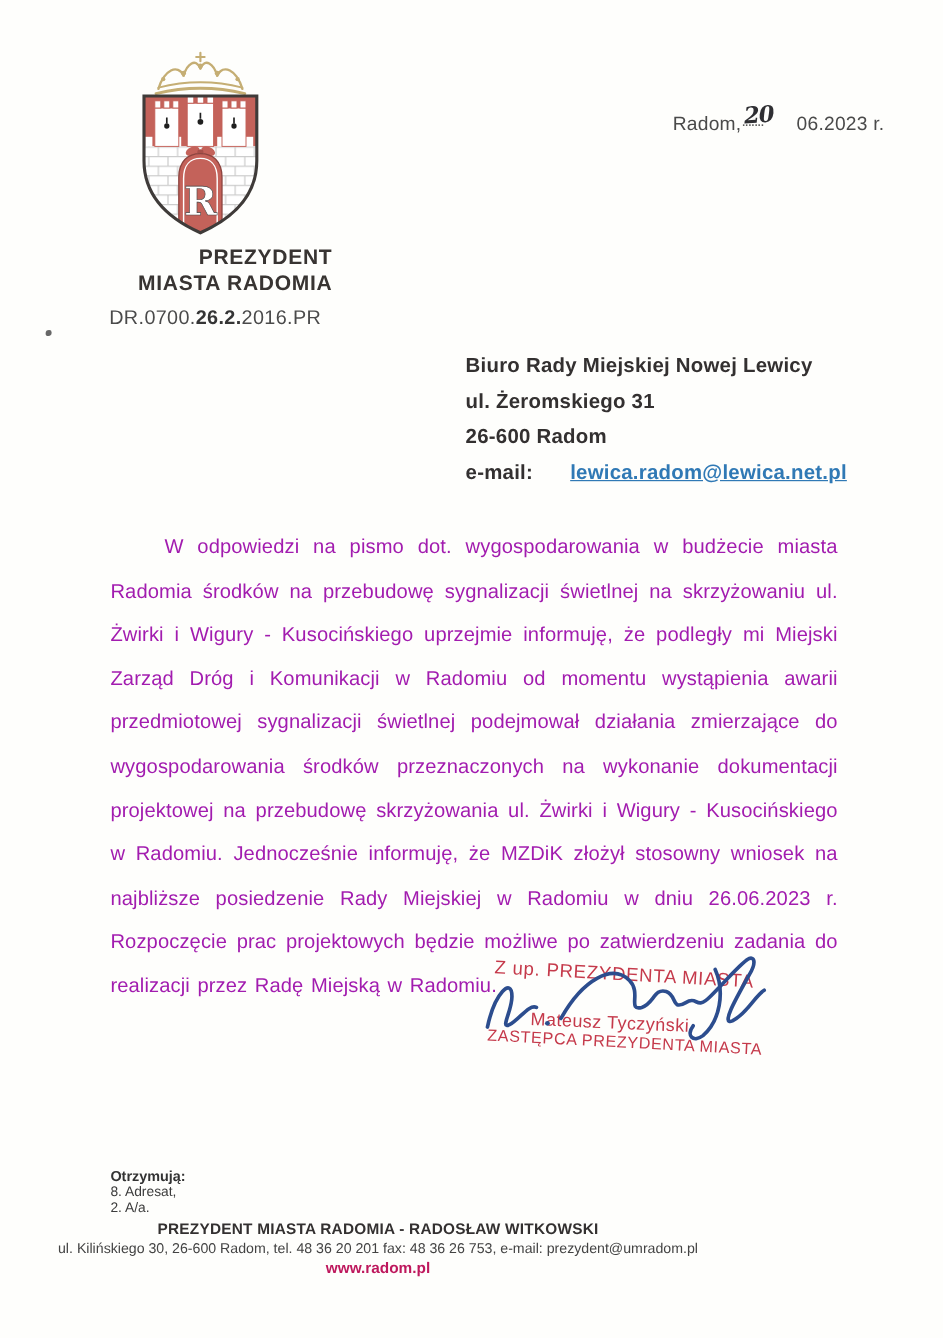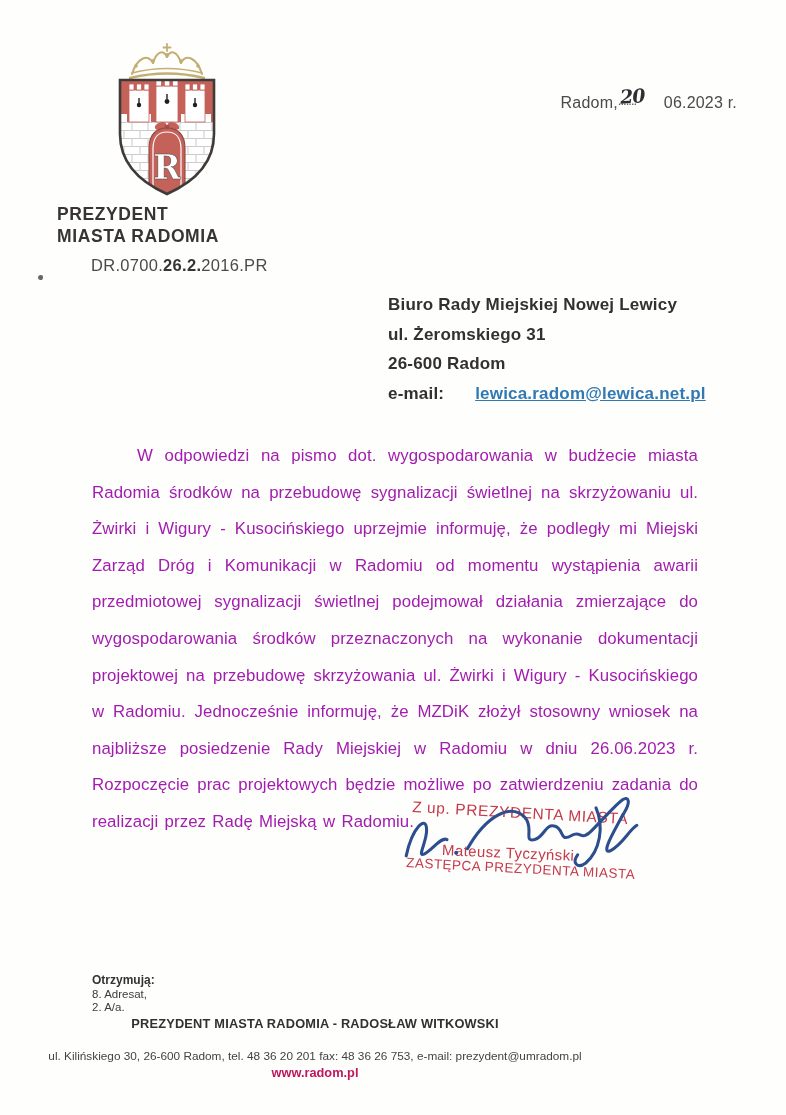--- a/index.html
+++ b/index.html
@@ -10,21 +10,21 @@
     background:#fffe0d; 
     background:#fefefc;
     font-family:"Liberation Sans", sans-serif;
     color:#3d3d3d;
     overflow:hidden;
   }
   
   .crest{position:absolute;left:112px;top:42px;width:110px;height:160px;}
   .sender-title{
     position:absolute;left:57px;top:203px;width:220px;
-    text-align:left;font-weight:bold;color:#383432;
+    text-align:right;font-weight:bold;color:#383432;
     font-size:17.5px;line-height:22px;letter-spacing:.6px;
   }
   .refnum{
     position:absolute;left:91px;top:256px;
     font-size:16.5px;color:#4a4a4a;letter-spacing:.3px;
   }
   .refnum b{color:#353535;}
   .scan-speck{position:absolute;left:38px;top:275px;width:5px;height:5px;
     background:#4c4c4c;border-radius:60% 40% 55% 45%;opacity:.85;}
   
@@ -60,21 +60,21 @@
   .sig-title{left:6px;top:63px;font-size:13.5px;letter-spacing:.5px;transform:rotate(3deg);}
   .sig-ink{position:absolute;left:-4px;top:-8px;z-index:2;}
   
   .distribution{position:absolute;left:92px;top:974px;font-size:11.5px;color:#3c3c3c;line-height:13.5px;}
   .distribution .hdr{font-weight:bold;font-size:12px;color:#333;}
   
   .footer{
     position:absolute;left:0;top:1016px;width:630px;text-align:center;color:#3a3a3a;
   }
   .footer .f1{font-size:12.8px;font-weight:bold;letter-spacing:.2px;color:#333030;}
-  .footer .f2{font-size:11.8px;margin-top:18px;color:#434343;}
+  .footer .f2{font-size:11.8px;margin-top:2px;color:#434343;}
   .footer .f3{font-size:12.8px;font-weight:bold;margin-top:2px;color:#be185d;}
 </style>
 </head>
 <body>
 
 <div class="page">
 
   <svg class="crest" viewBox="0 0 110 160" xmlns="http://www.w3.org/2000/svg">
     <defs>
       <clipPath id="shieldClip">

